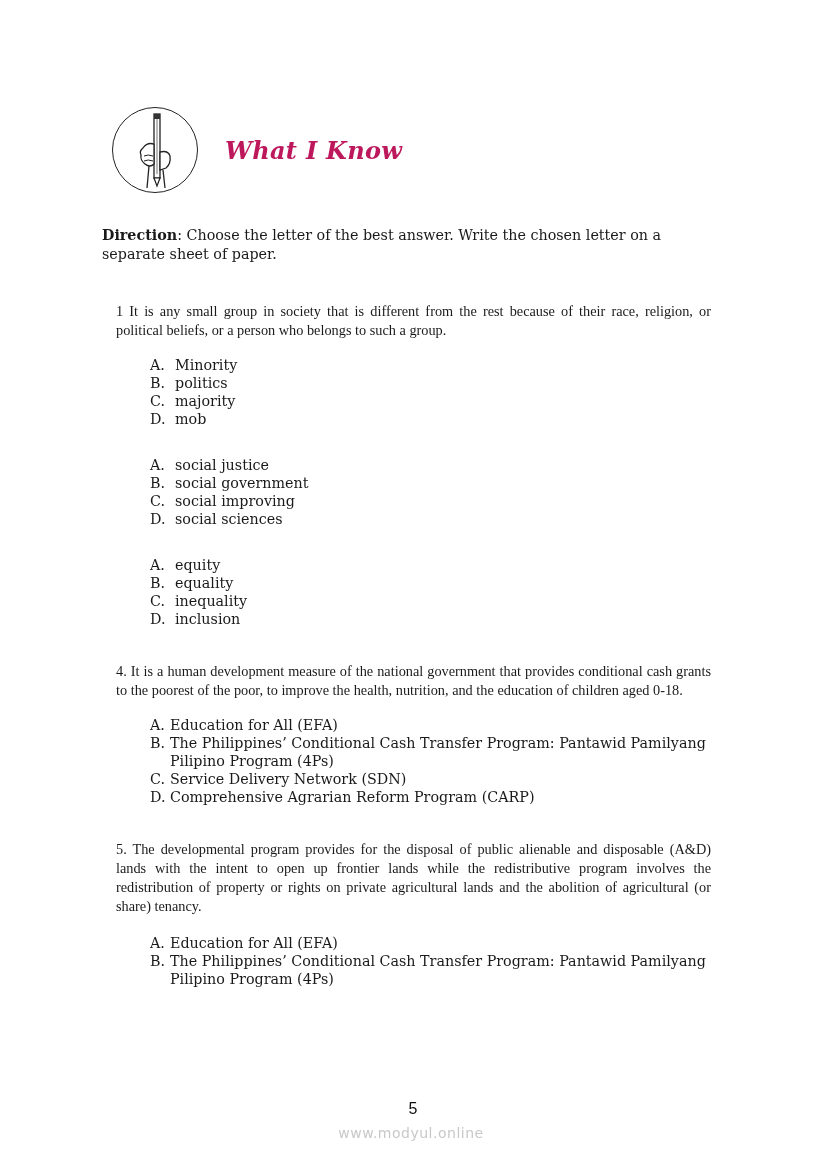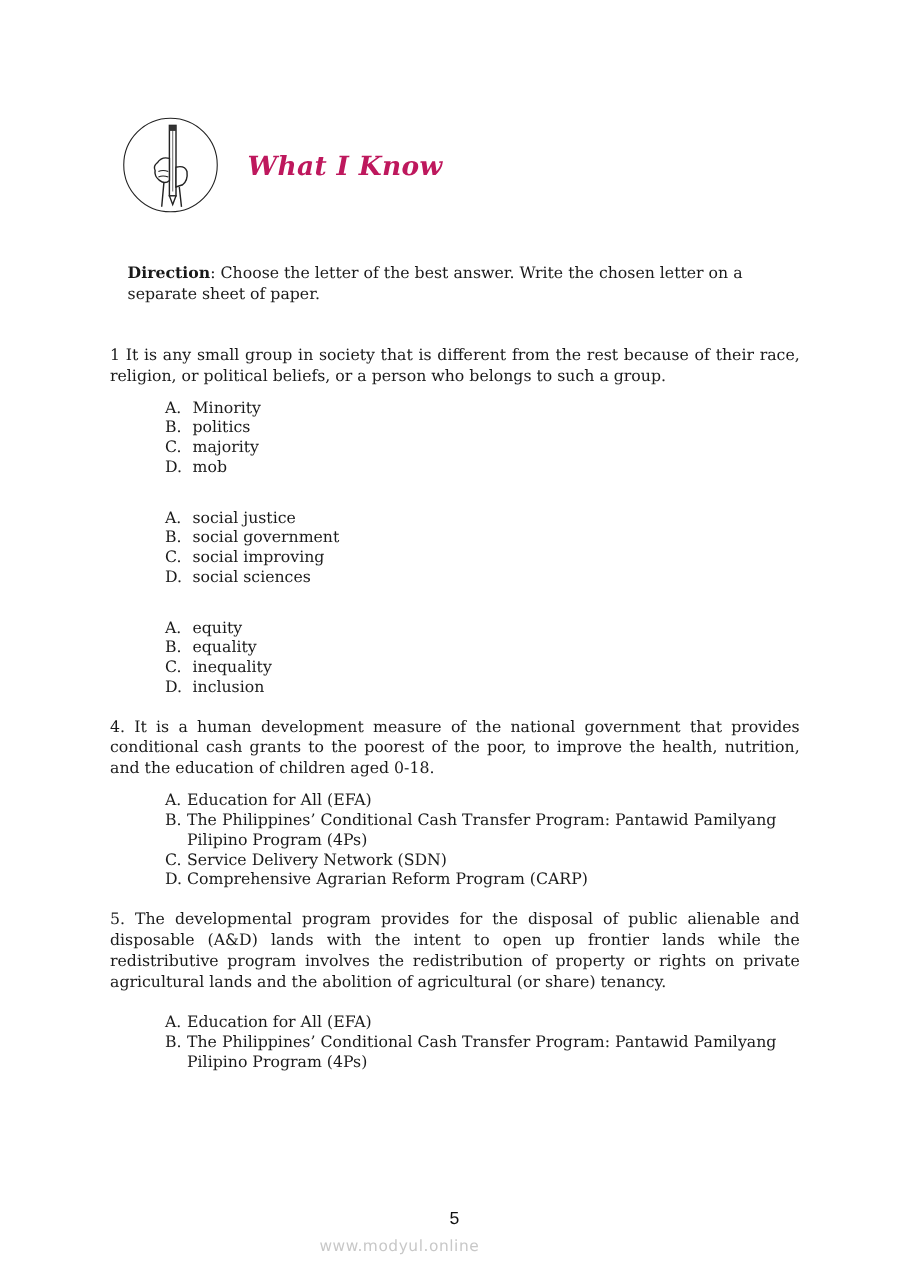--- a/index.html
+++ b/index.html
@@ -11,34 +11,34 @@
     .icon-circle {
       width: 86px; height: 86px; border: 1.5px solid #222; border-radius: 50%;
       position: relative; box-sizing: border-box;
     }
     .icon-circle svg { position: absolute; left: 0; top: 0; }
     .title {
       margin-left: 27px; font-family: "DejaVu Serif", serif; font-weight: bold;
       font-style: italic; font-size: 24px; color: #be185d; letter-spacing: 0.3px;
     }
     .content { position: absolute; left: 100px; top: 224px; width: 627px; font-size: 14.3px; line-height: 19px; }
-    .direction { margin: 16px; text-align: left; }
+    .direction { margin: 2px; text-align: left; }
     .direction b { font-weight: bold; }
-    .q { margin: 0; text-align: justify; }
+    .q { margin: 16px; text-align: justify; font-family: Liberation Serif, serif; }
     .opts { list-style: none; margin: 10px 0 0 0; padding: 0 0 0 50px; font-size: 14.3px; line-height: 18px; }
     .opts li { display: flex; }
     .opts li .letter { width: 25px; flex: none; }
     .opts.tight li .letter { width: 20px; }
     .opts li .text { flex: 1; }
     .gap1 { height: 20px; }
     .gap2 { height: 18px; }
     .footer-page { position: absolute; left: 0; width: 826px; top: 1100px; text-align: center;
       font-family: "Liberation Sans", sans-serif; font-size: 16px; color: #111; }
     .footer-site { position: absolute; left: 0; width: 726px; top: 1125px; text-align: center;
-      font-family: "DejaVu Sans", sans-serif; font-size: 14px; color: #c8c8c8; letter-spacing: 0.5px; }
+      font-family: "DejaVu Sans", sans-serif; font-size: 14px; color: #c8c8c8; letter-spacing: 0.5px; padding-left: 48px; }
   </style>
 </head>
 <body>
 
 <div class="header">
   <div class="icon-circle">
     <svg width="86" height="86" viewBox="0 0 86 86">
 
       <rect x="41" y="6" width="6" height="64" fill="#fff" stroke="#222" stroke-width="1.3"></rect>
       <line x1="44" y1="10" x2="44" y2="66" stroke="#777" stroke-width="1"></line>

